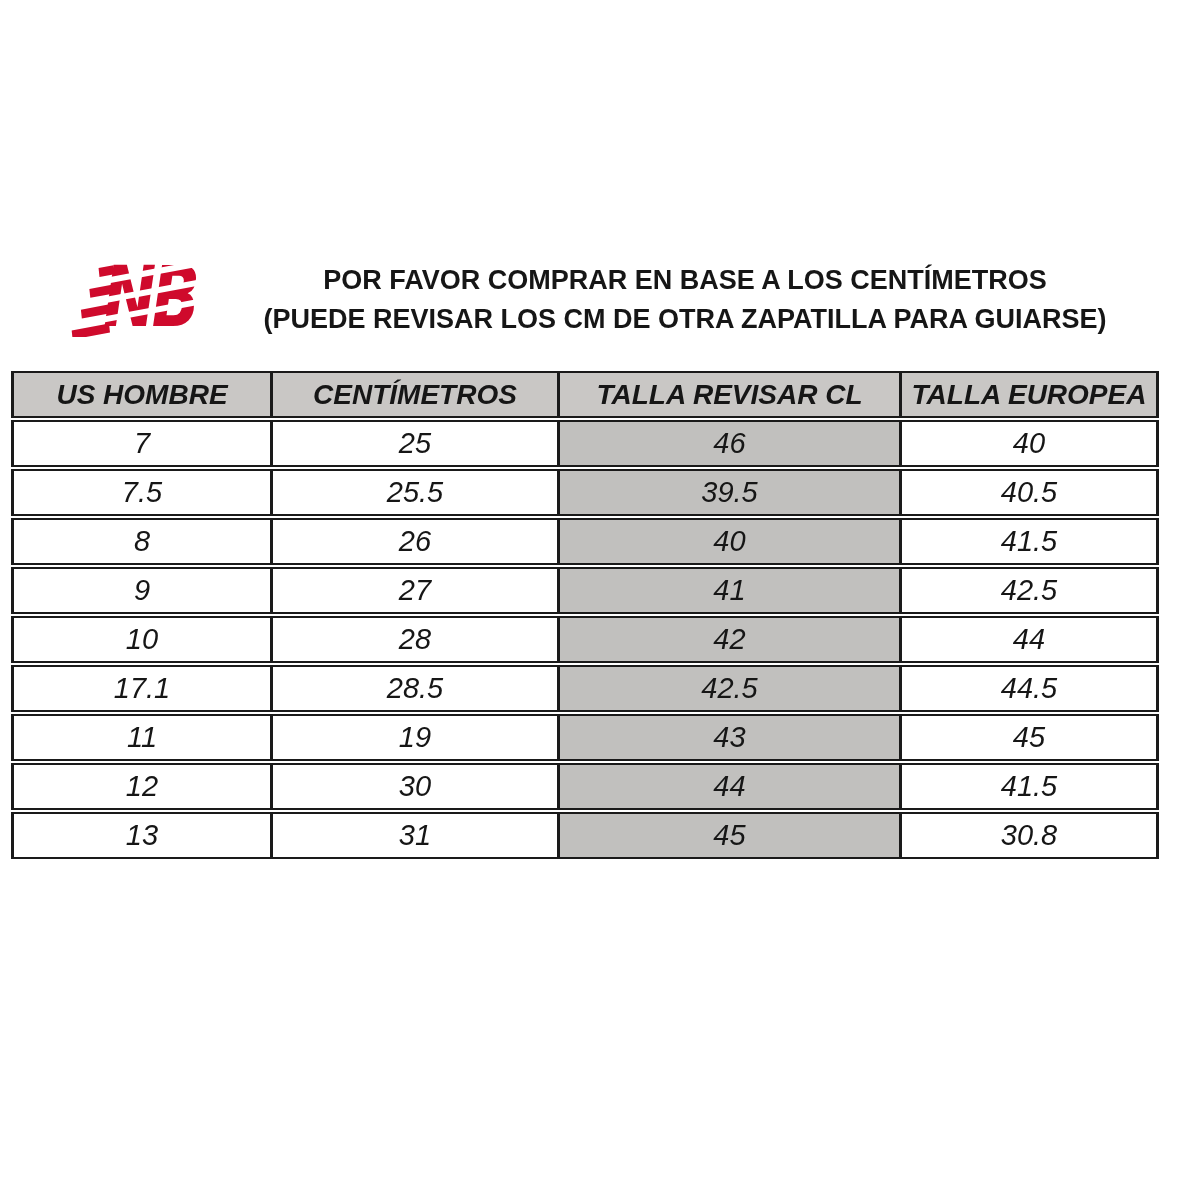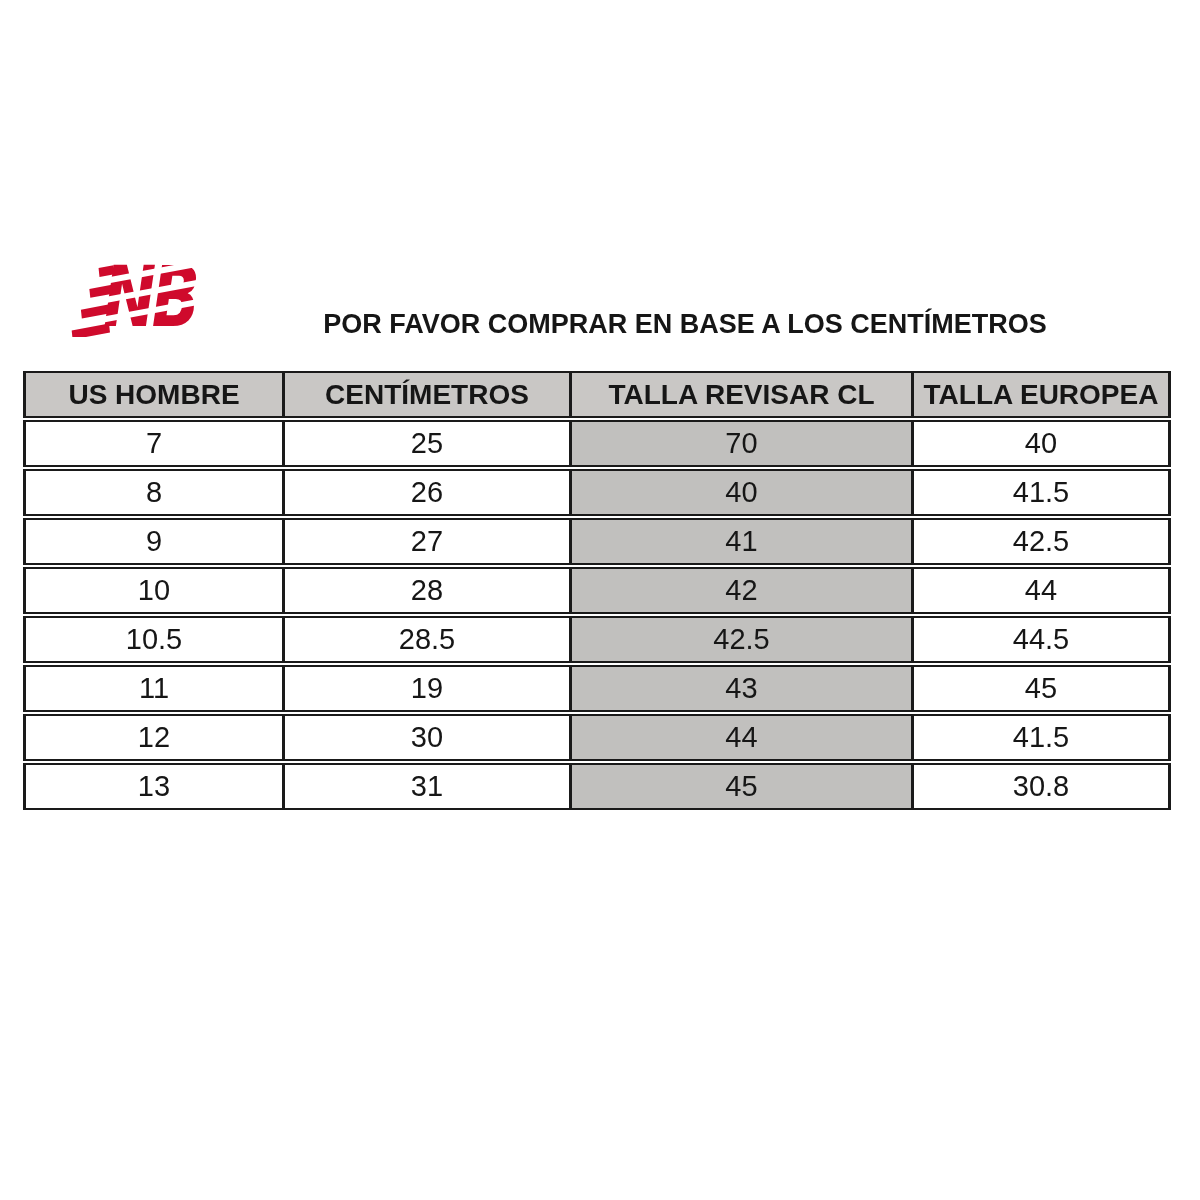--- a/index.html
+++ b/index.html
@@ -11,25 +11,25 @@
   }
   html,body{margin:0;padding:0;background:#ffffff;}
   .page{
     position:relative;width:1200px;height:1200px;background:#ffffff;overflow:hidden;
     font-family:"Liberation Sans",sans-serif;color:var(--text-c);
   }
   .logo-box{position:absolute;left:70px;top:253px;width:132px;height:84px;}
   .title-block{
     position:absolute;left:200px;top:261px;width:970px;
     text-align:center;font-weight:bold;font-size:27px;line-height:39px;
-    color:var(--text-c);letter-spacing:0px;margin-top:44px;
+    color:var(--text-c);letter-spacing:0px;
   }
   table.size-table{
-    position:absolute;left:23px;top:369px;width:1148px;
-    border-collapse:separate;border-spacing:0 2px;table-layout:fixed;
+    position:absolute;left:11px;top:369px;width:1148px;
+    border-collapse:separate;border-spacing:0 2px;table-layout:fixed;font-style:italic;
   }
   .size-table th,.size-table td{
     box-sizing:border-box;height:47px;padding:0;
     text-align:center;vertical-align:middle;
     border-top:2px solid var(--border-c);
     border-bottom:2px solid var(--border-c);
     border-right:3px solid var(--border-c);
     background:#ffffff;
   }
   .size-table th:first-child,.size-table td:first-child{
@@ -59,20 +59,21 @@
           <rect x="27" y="27" width="30" height="9"></rect>
           <rect x="13" y="46" width="40" height="9"></rect>
           <rect x="-2" y="65" width="50" height="9"></rect>
         </g>
       </g>
     </svg>
   </div>
 
   <div class="title-block">
     <div>POR FAVOR COMPRAR EN BASE A LOS CENTÍMETROS</div>
+    <div>(PUEDE REVISAR LOS CM DE OTRA ZAPATILLA PARA GUIARSE)</div>
   </div>
 
   <table class="size-table">
     <colgroup>
       <col style="width:262px">
       <col style="width:287px">
       <col style="width:342px">
       <col style="width:257px">
     </colgroup>
     <thead>
@@ -80,43 +81,49 @@
           <th>US HOMBRE</th>
           <th>CENTÍMETROS</th>
           <th>TALLA REVISAR CL</th>
           <th>TALLA EUROPEA</th>
         </tr>
     </thead>
     <tbody>
         <tr>
           <td>7</td>
           <td>25</td>
-          <td class="hl">70</td>
+          <td class="hl">46</td>
           <td>40</td>
+        </tr>
+        <tr>
+          <td>7.5</td>
+          <td>25.5</td>
+          <td class="hl">39.5</td>
+          <td>40.5</td>
         </tr>
         <tr>
           <td>8</td>
           <td>26</td>
           <td class="hl">40</td>
           <td>41.5</td>
         </tr>
         <tr>
           <td>9</td>
           <td>27</td>
           <td class="hl">41</td>
           <td>42.5</td>
         </tr>
         <tr>
           <td>10</td>
           <td>28</td>
           <td class="hl">42</td>
           <td>44</td>
         </tr>
         <tr>
-          <td>10.5</td>
+          <td>17.1</td>
           <td>28.5</td>
           <td class="hl">42.5</td>
           <td>44.5</td>
         </tr>
         <tr>
           <td>11</td>
           <td>19</td>
           <td class="hl">43</td>
           <td>45</td>
         </tr>

